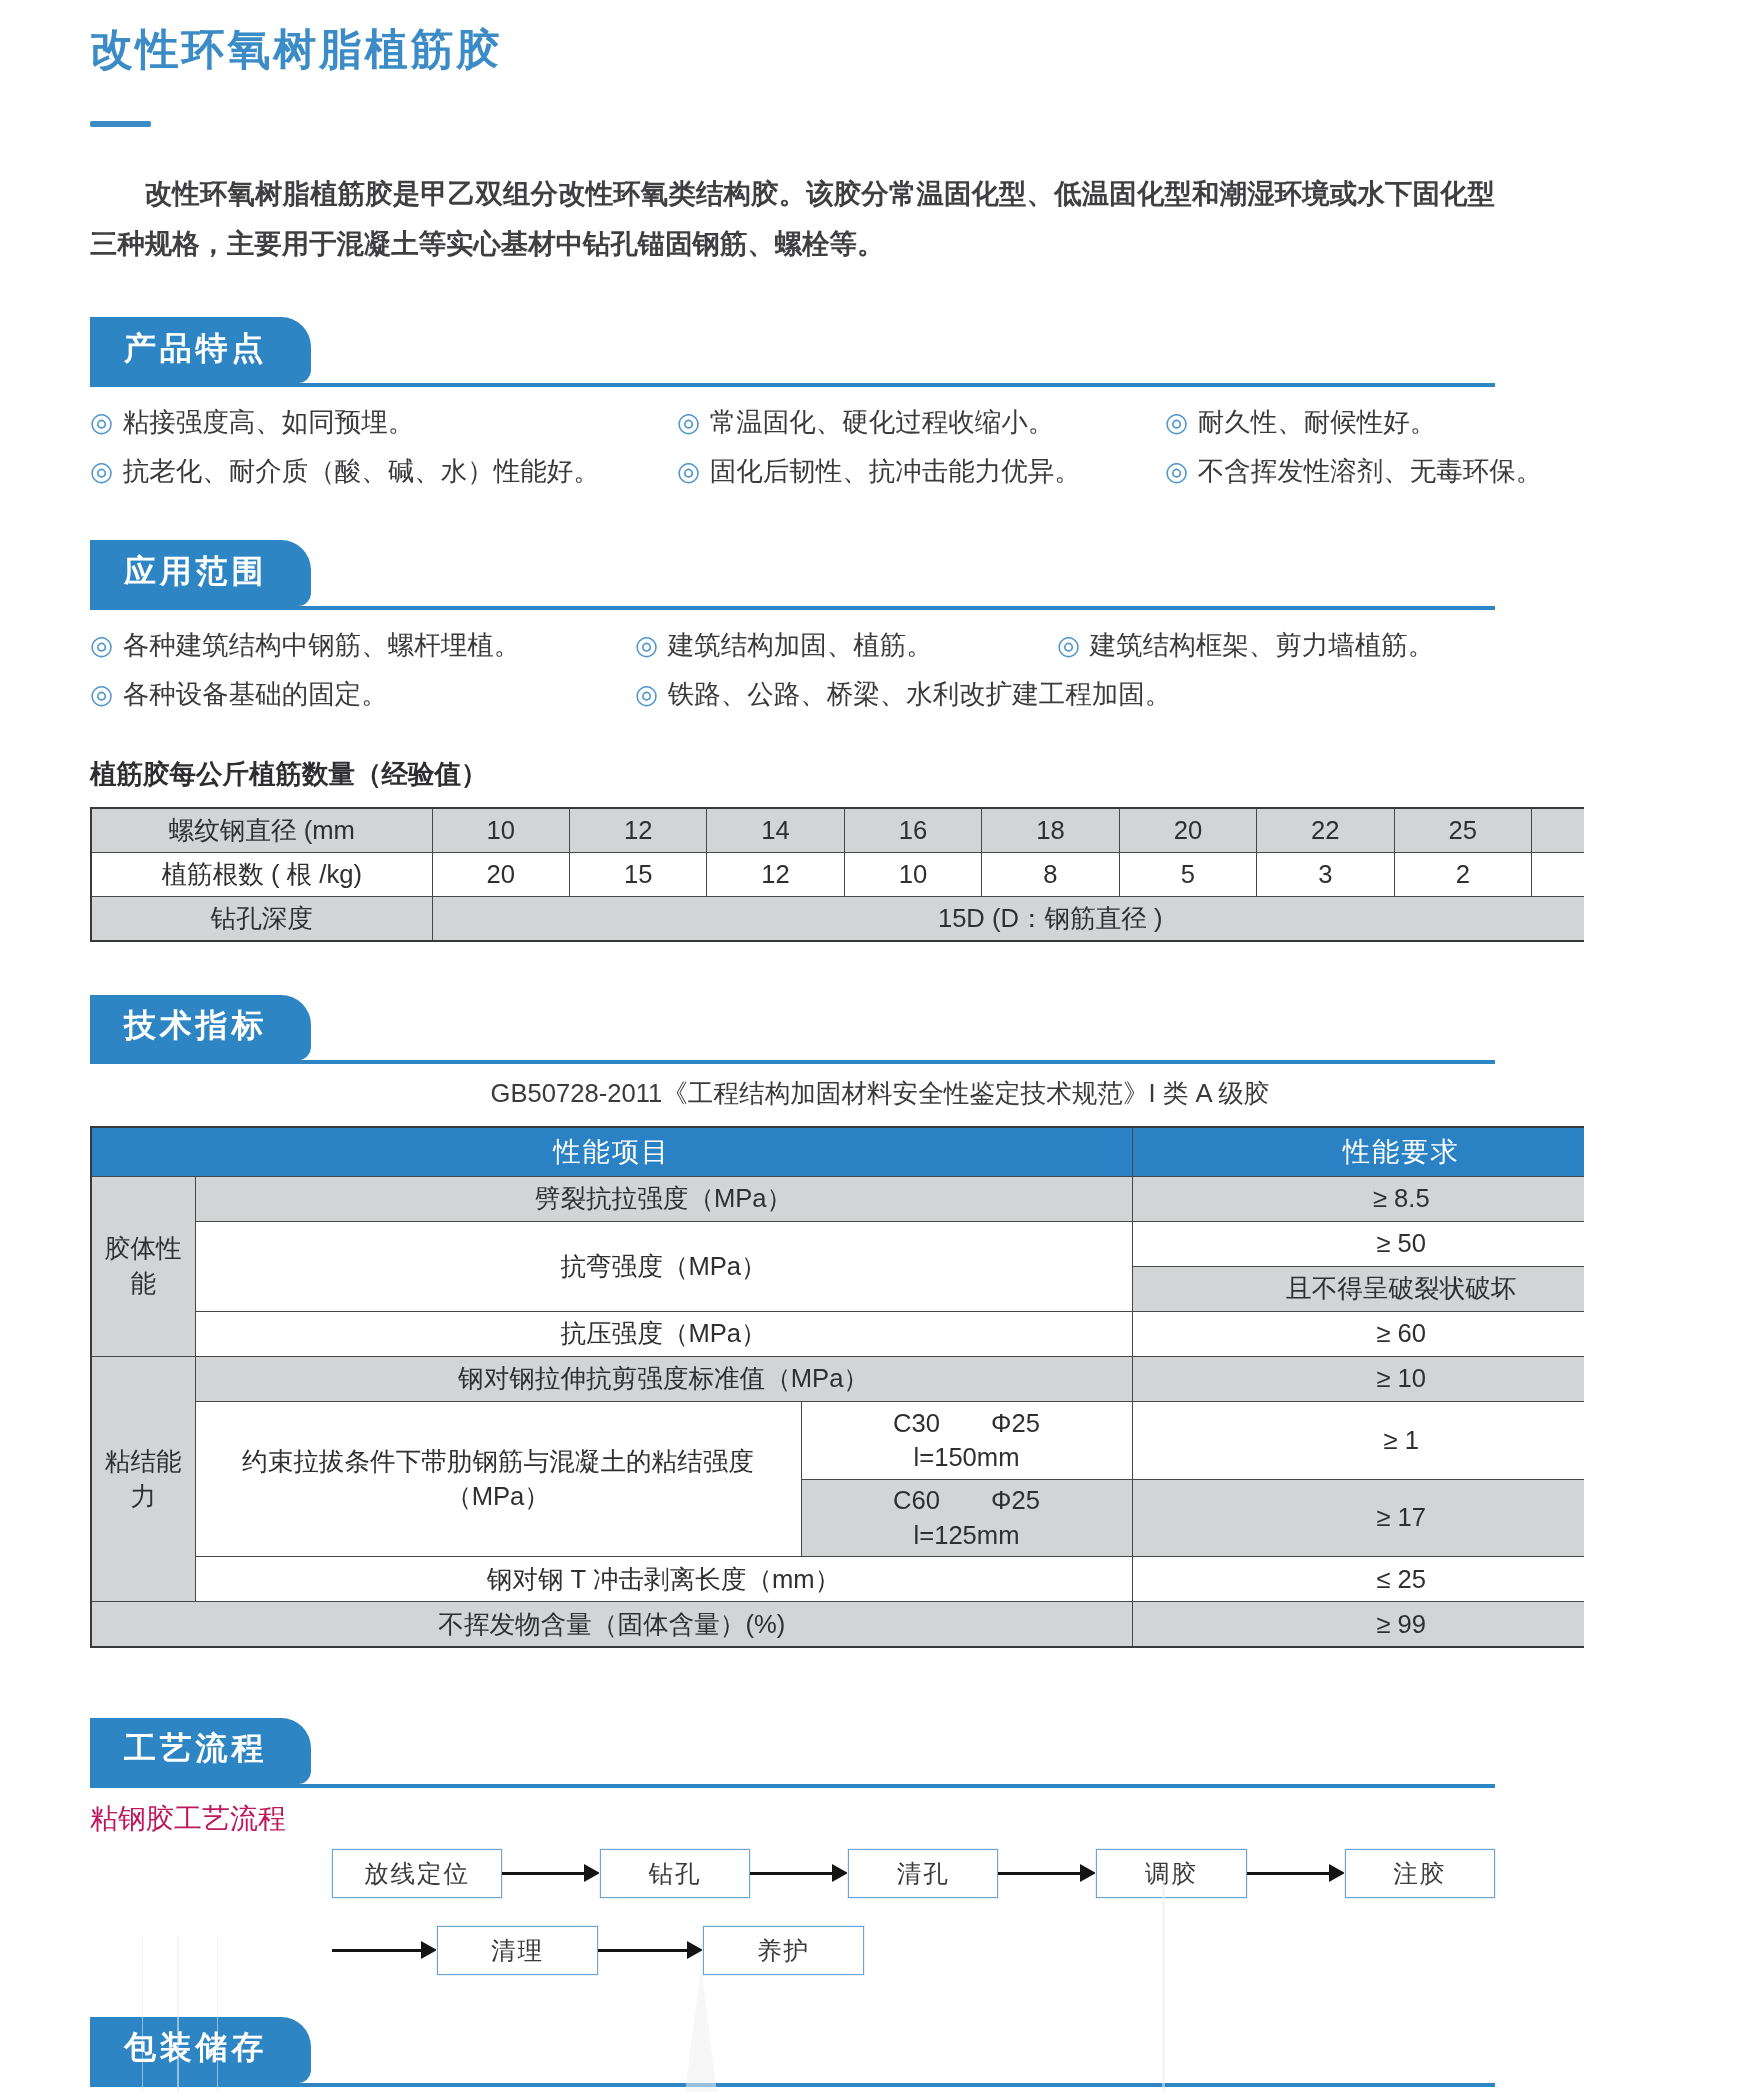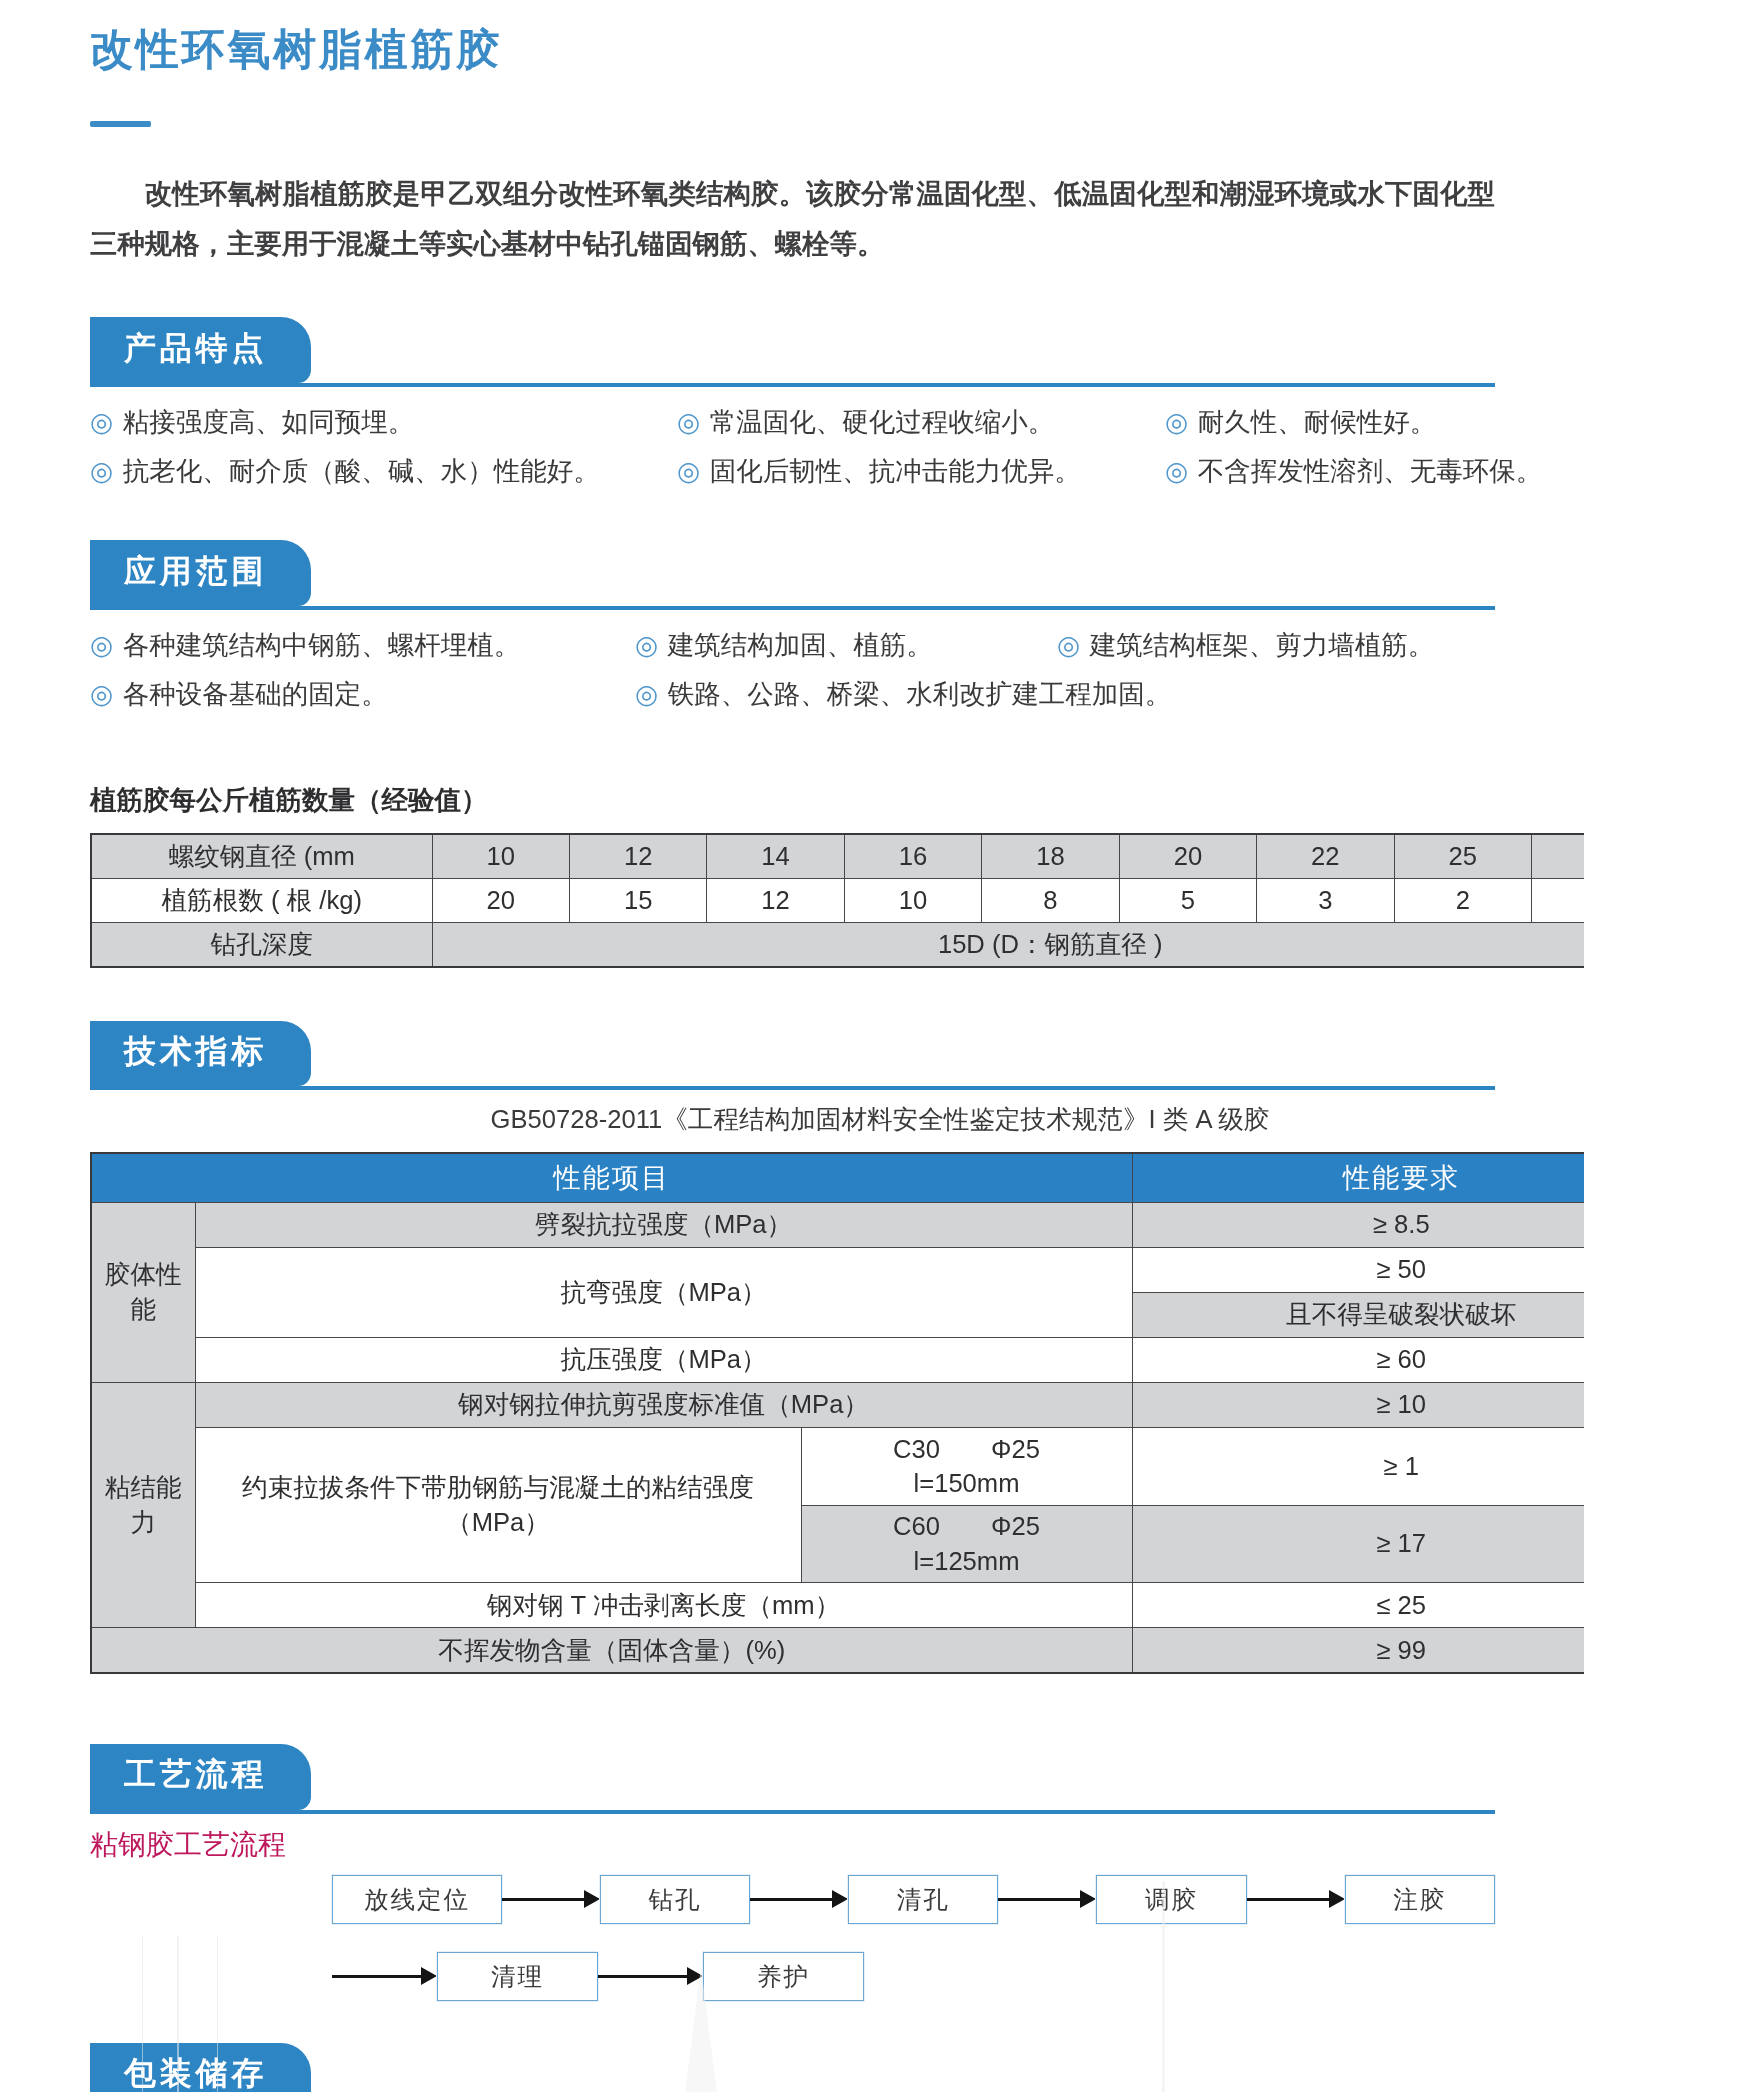--- a/index.html
+++ b/index.html
@@ -25,21 +25,21 @@
   .mt-stor { margin-top:42px; }
 
   
   .grid { display:grid; margin-top:17px; row-gap:13.2px; }
   .grid-feat { grid-template-columns:587px 488px auto; }
   .grid-apps { grid-template-columns:545px 422px auto; }
   .bullet-item { font-size:26.5px; color:#3a3a3c; white-space:nowrap; }
   .bullet { color:#4f96cc; margin-right:9.5px; font-size:26.5px; }
 
   
-  .tbl-title { margin-top:70px; font-size:26.5px; font-weight:700; color:#2e2e30; }
+  .tbl-title { margin-top:44px; font-size:26.5px; font-weight:700; color:#2e2e30; }
   table { border-collapse:collapse; table-layout:fixed; width:1580px; }
   td { border:1.9px solid #47474a; text-align:center; vertical-align:middle;
        font-size:25.6px; color:#2f2f31; padding:3.8px 5.7px; }
   .t1 { margin-top:15px; border:2.8px solid #39393b; }
   .t1 td { height:44px; }
   .t2 { margin-top:15px; border:2.8px solid #39393b; }
   .t2 td { height:45px; }
   tr.tall td { height:74px; }
   td.g { background:#d3d4d6; }
   td.w { background:#ffffff; }

